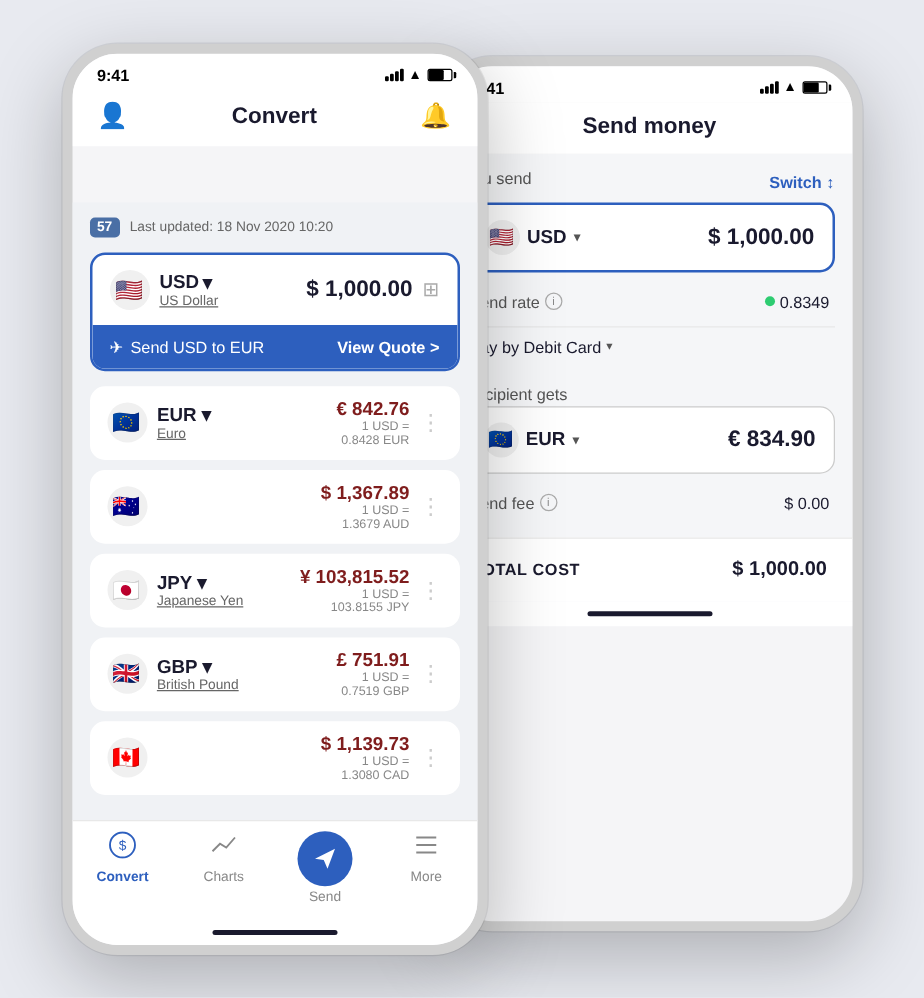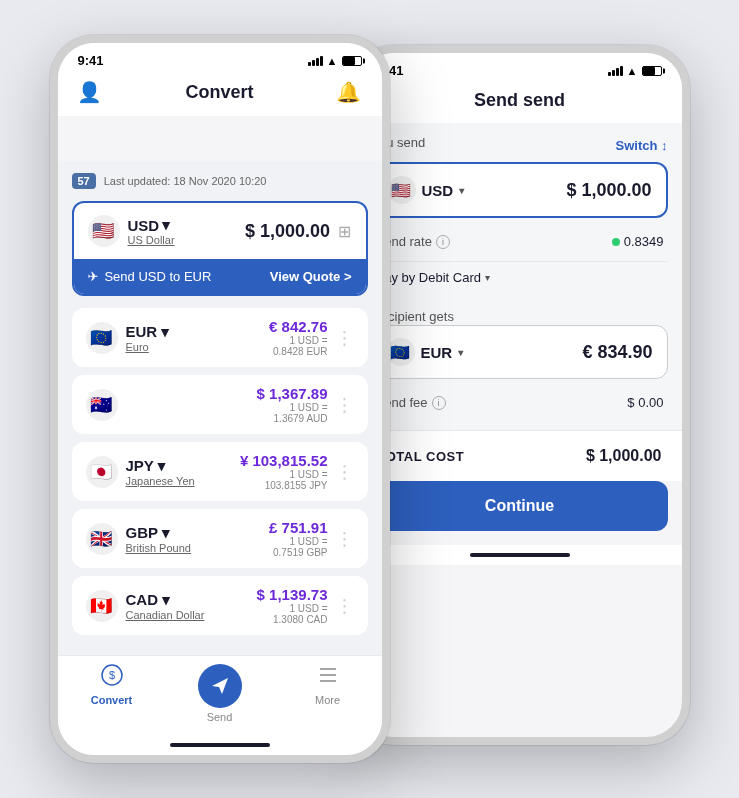--- a/index.html
+++ b/index.html
@@ -220,21 +220,21 @@
       display: flex;
       align-items: center;
       gap: 8px;
     }
     .amount-block {
       text-align: right;
     }
     .amount-main {
       font-size: 15px;
       font-weight: 700;
-      color: #6d28d9;
+      color: #7f1d1d;
     }
     .amount-rate {
       font-size: 10px;
       color: #888;
       text-align: right;
     }
     .dots-icon {
       color: #ccc;
       font-size: 18px;
     }
@@ -575,24 +575,20 @@
               <div class="amount-main">£ 751.91</div>
               <div class="amount-rate">1 USD =<br>0.7519 GBP</div>
             </div>
             <span class="dots-icon">⋮</span>
           </div>
         </div>
 
         <div class="currency-row">
           <div class="currency-left">
             <div class="flag-circle">🇨🇦</div>
-            <div>
-              <div class="currency-code">CAD ▾</div>
-              <div class="currency-name">Canadian Dollar</div>
-            </div>
           </div>
           <div class="currency-right">
             <div class="amount-block">
               <div class="amount-main">$ 1,139.73</div>
               <div class="amount-rate">1 USD =<br>1.3080 CAD</div>
             </div>
             <span class="dots-icon">⋮</span>
           </div>
         </div>
 
@@ -602,20 +598,28 @@
         <div class="nav-item">
           <span class="nav-icon active">
             <svg width="22" height="22" viewBox="0 0 22 22">
                 <circle cx="11" cy="11" r="10" fill="none" stroke="#2d5fbe" stroke-width="1.5"></circle>
                 <text x="11" y="15" text-anchor="middle" font-size="11" fill="#2d5fbe">$</text>
               </svg>
           </span>
           <span class="nav-label active">Convert</span>
         </div>
         <div class="nav-item">
+          <span class="nav-icon">
+            <svg width="22" height="22" viewBox="0 0 22 22">
+                <polyline points="2,16 8,10 13,13 20,5" fill="none" stroke="#888" stroke-width="1.5"></polyline>
+              </svg>
+          </span>
+          <span class="nav-label">Charts</span>
+        </div>
+        <div class="nav-item">
           <div class="send-btn-nav">
             <svg width="20" height="20" viewBox="0 0 20 20">
                 <path d="M2 10 L18 2 L12 18 L9 11 Z" fill="white"></path>
               </svg>
           </div>
           <span class="nav-label">Send</span>
         </div>
         <div class="nav-item">
           <span class="nav-icon">
             <svg width="22" height="22" viewBox="0 0 22 22">
@@ -648,21 +652,21 @@
           </div>
           <span class="wifi-icon">▲</span>
           <div class="battery-icon">
             <div class="battery-fill"></div>
           </div>
         </div>
       </div>
 
       <div class="app-header">
         <span style="width:24px;"></span>
-        <span class="header-title">Send send</span>
+        <span class="header-title">Send money</span>
         <span style="width:24px;"></span>
       </div>
 
       <div class="send-money-content scrollable-content">
 
         <div>
           <div class="section-header">
             <span class="section-label">You send</span>
             <span class="switch-btn">Switch ↕</span>
           </div>
@@ -715,21 +719,20 @@
           </div>
         </div>
 
       </div>
 
       <div class="total-cost-bar">
         <span class="total-label">TOTAL COST</span>
         <span class="total-amount">$ 1,000.00</span>
       </div>
 
-      <div class="continue-btn">Continue</div>
 
       <div class="home-indicator">
         <div class="home-bar"></div>
       </div>
     </div>
   </div>
 
 </div>
 
 </body></html>

